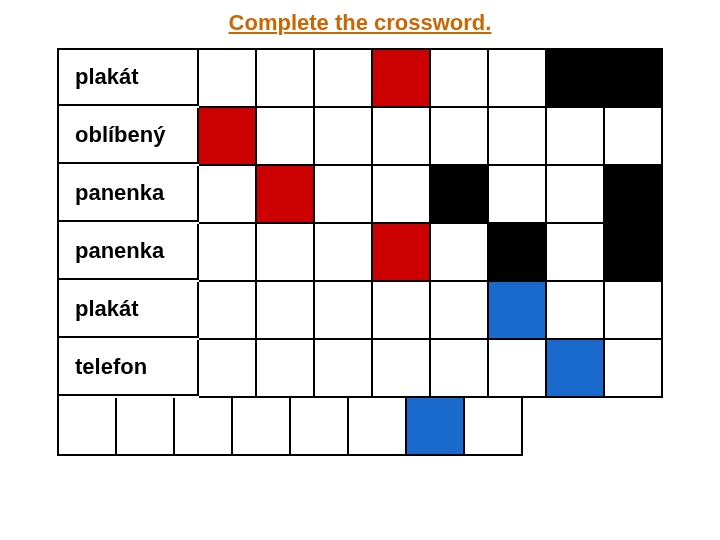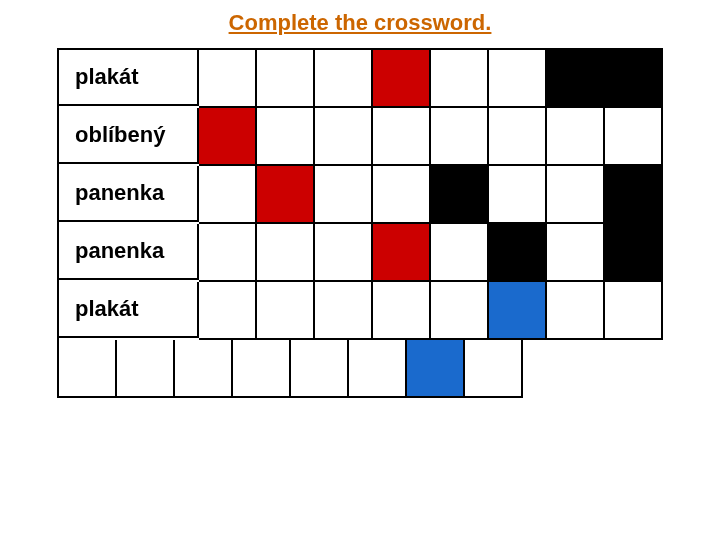--- a/index.html
+++ b/index.html
@@ -107,20 +107,31 @@
       <div class="cell white"></div>
       <div class="cell white"></div>
       <div class="cell white"></div>
       <div class="cell white"></div>
       <div class="cell white"></div>
       <div class="cell blue"></div>
       <div class="cell white"></div>
       <div class="cell white"></div>
     </div>
     <div class="row">
+      <div class="label-cell">telefon</div>
+      <div class="cell white"></div>
+      <div class="cell white"></div>
+      <div class="cell white"></div>
+      <div class="cell white"></div>
+      <div class="cell white"></div>
+      <div class="cell white"></div>
+      <div class="cell blue"></div>
+      <div class="cell white"></div>
+    </div>
+    <div class="row">
       <div class="cell white"></div>
       <div class="cell white"></div>
       <div class="cell white"></div>
       <div class="cell white"></div>
       <div class="cell white"></div>
       <div class="cell white"></div>
       <div class="cell blue"></div>
       <div class="cell white"></div>
     </div>
   </div>

